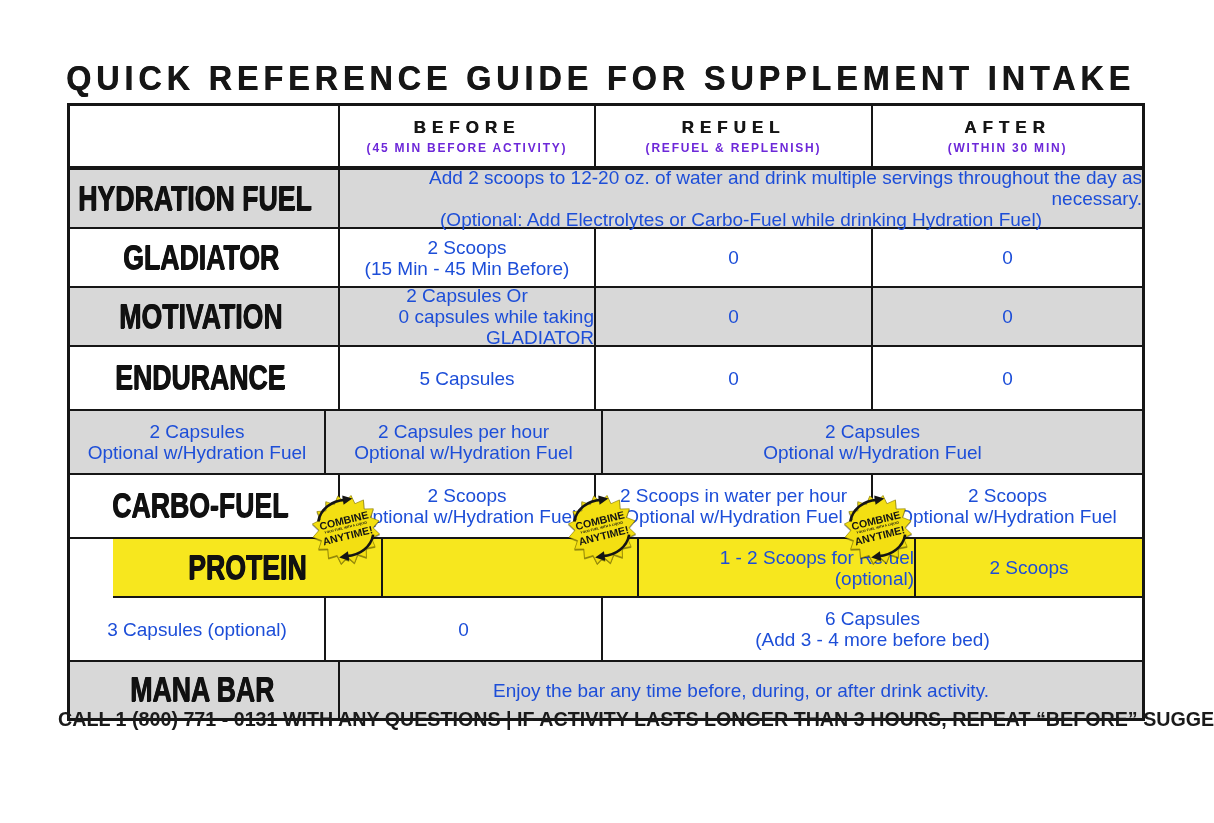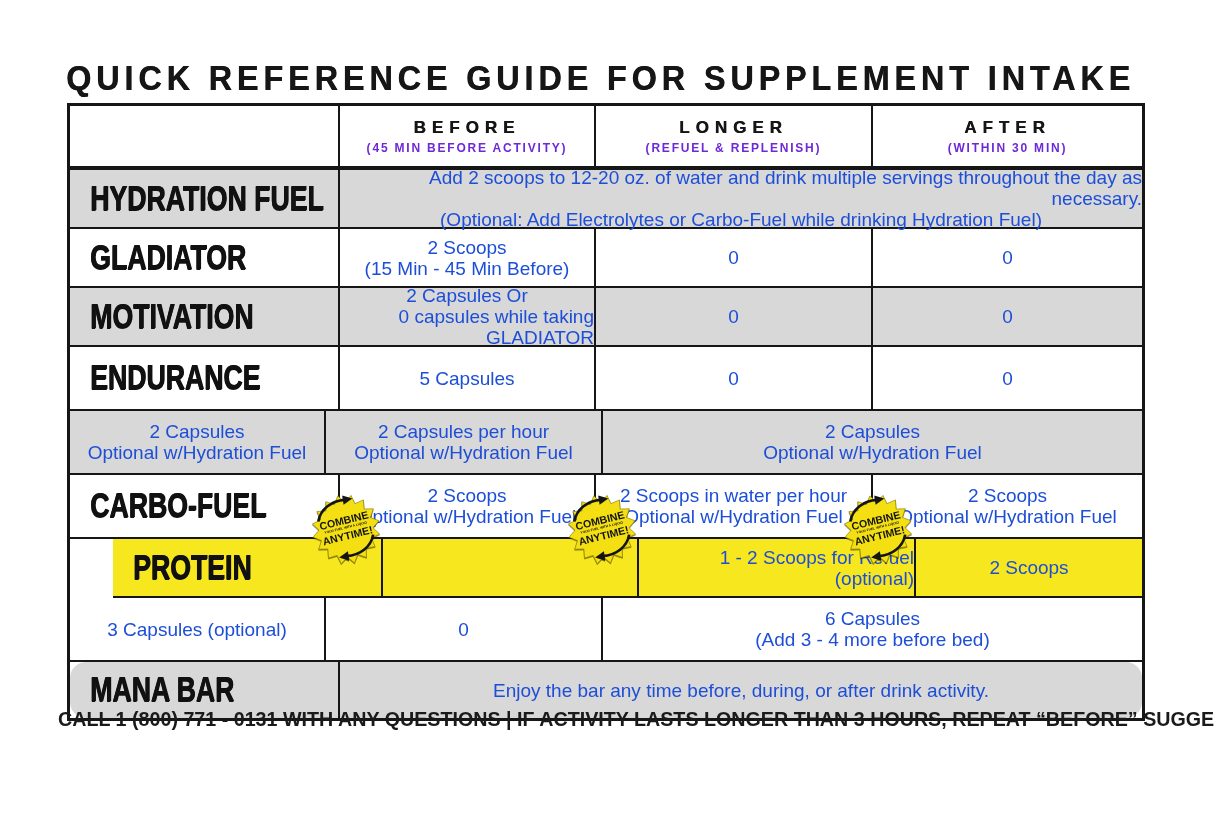--- a/index.html
+++ b/index.html
@@ -12,21 +12,21 @@
     transform:scale(0.98,1.08); transform-origin:left top;
     text-shadow:0.5px 0 0 #161616; white-space:nowrap;
   }
 
   .table { position:absolute; left:67px; top:103px; width:1078px; border:3px solid #161616; background:#fff; }
   .trow { display:flex; border-bottom:2px solid #161616; }
   .trow:last-child { border-bottom:none; }
   .trow.header { height:64px; border-bottom:4px solid #161616; }
   .cell { display:flex; flex-direction:column; justify-content:center; align-items:center; text-align:center; border-right:2px solid #161616; }
   .cell:last-child { border-right:none; }
-  .c0 { width:270px; align-items:flex-start; padding-left:20px; }
+  .c0 { width:270px; align-items:center; padding-left:20px; }
   .c1 { width:256px; }
   .c2 { width:277px; }
   .c3 { width:269px; flex:1; }
   .cspan { flex:1; }
 
   .bg-gray  { background:#d8d8d8; }
   .bg-white { background:#ffffff; }
   .bg-yellow{ background:#f7e71e; }
 
   .hdr-label { font-size:17px; font-weight:bold; letter-spacing:6px; color:#161616; text-shadow:0.4px 0 0 #161616; }
@@ -35,21 +35,21 @@
   .row-label {
     font-size:31px; font-weight:bold; color:#111111; letter-spacing:0;
     transform:scale(0.86,1.12); transform-origin:left center;
     text-shadow:0.8px 0 0 #111111, 0 0.4px 0 #111111; white-space:nowrap;
   }
   .body-line { font-size:19px; line-height:21px; color:#1d4ed8; font-weight:500;text-align:right; }
 
   .r-hydration, .r-gladiator, .r-motivation { height:59px; }
   .r-endurance, .r-electrolytes, .r-carbo, .r-recovery { height:64px; }
   .r-protein { height:59px;margin-left:43px; }
-  .r-mana { height:56px;border-radius:16px; }
+  .r-mana { height:56px; }
 
   .footer {
     position:absolute; left:58px; top:706px; width:1110px;
     font-size:20.5px; font-weight:bold; color:#1a1a1a; white-space:nowrap;
     transform:scale(0.96,1.03); transform-origin:left top;
   }
 
   .badge { position:absolute; width:78px; height:78px; filter:drop-shadow(0.5px 1px 0.5px rgba(0,0,0,0.45)); }
   .badge-1 { left:307px; top:490px; }
   .badge-2 { left:563px; top:490px; }
@@ -65,21 +65,21 @@
 
   <div class="table">
 
     <div class="trow header bg-white">
       <div class="cell c0"></div>
       <div class="cell c1">
         <div class="hdr-label">BEFORE</div>
         <div class="hdr-sub">(45 MIN BEFORE ACTIVITY)</div>
       </div>
       <div class="cell c2">
-        <div class="hdr-label">LONGER</div>
+        <div class="hdr-label">REFUEL</div>
         <div class="hdr-sub">(REFUEL &amp; REPLENISH)</div>
       </div>
       <div class="cell c3">
         <div class="hdr-label">AFTER</div>
         <div class="hdr-sub">(WITHIN 30 MIN)</div>
       </div>
     </div>
 
     <div class="trow r-hydration bg-gray">
       <div class="cell c0 bg-gray">

